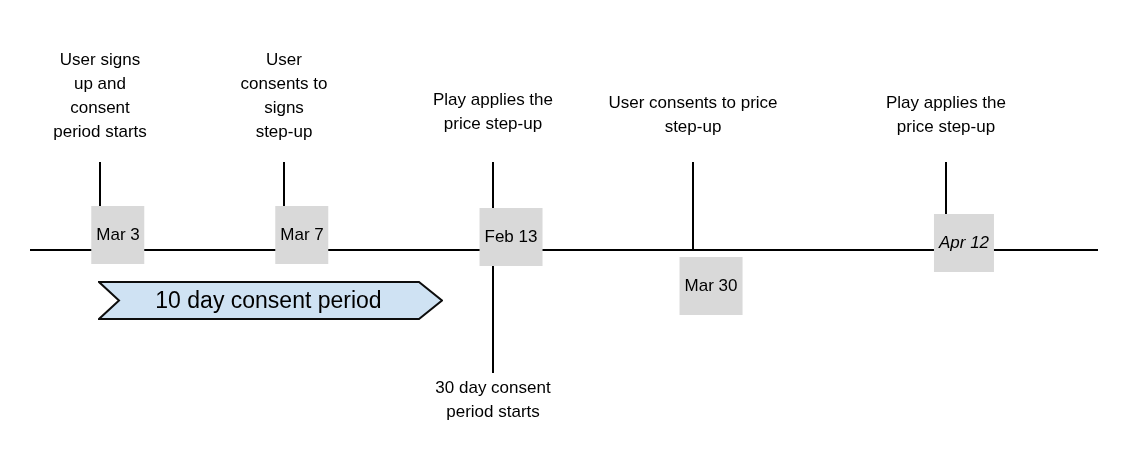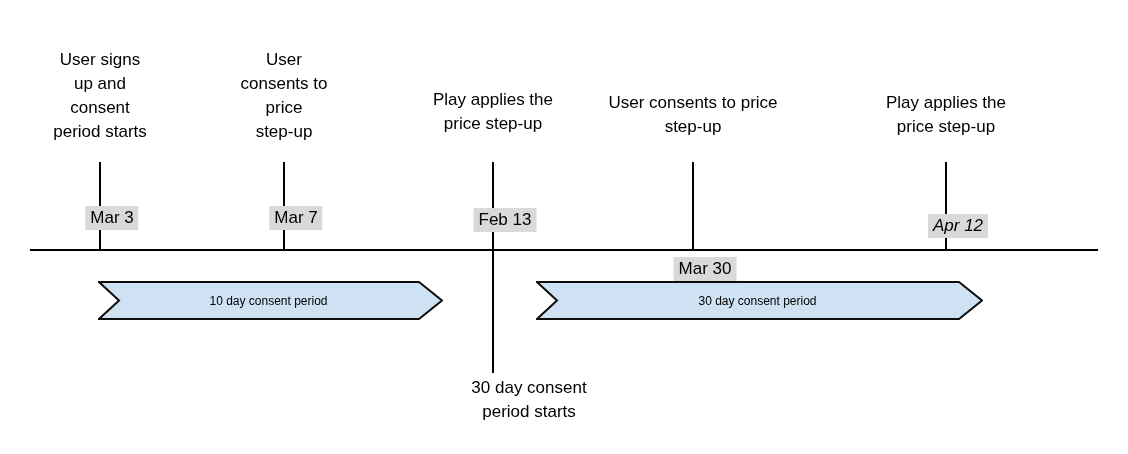--- a/index.html
+++ b/index.html
@@ -44,58 +44,57 @@
     white-space: pre-line;
     text-align: center;
     font-size: 17px;
     line-height: 24px;
   }
   .e0 .elabel, .e1 .elabel { top: 48px; }
   .e2 .elabel { top: 88px; }
   .e3 .elabel, .e4 .elabel { top: 91px; }
   .date {
     position: absolute;
-    left: 12px;
+    left: 18px;
     transform: translateX(-50%);
     background: var(--date-bg, #d9d9d9);
     font-size: 17px;
     line-height: 22px;
-    padding: 1px 5px;
+    padding: 18px 5px;
     white-space: nowrap;
   }
   .e0 .date, .e1 .date { top: 206px; }
   .e2 .date { top: 208px; }
   .e3 .date { top: 211px; margin-top: 46px; }
   .e4 .date { top: 214px; font-style: italic; }
   .below {
     position: absolute;
     left: 0;
     top: 376px;
     transform: translateX(-50%);
     width: max-content;
     white-space: pre-line;
     text-align: center;
     font-size: 17px;
     line-height: 24px;
-    margin-left: 36px;
   }
   .banner { position: absolute; top: 281px; height: 39px; }
   .banner1 { left: 98px;  width: 345px; }
   .banner2 { left: 536px; width: 447px; }
   .banner svg { position: absolute; left: 0; top: 0; display: block; }
   .banner .btext {
     position: absolute;
     left: 20px;
     right: 24px;
     top: 0;
     height: 39px;
     display: flex;
     align-items: center;
     justify-content: center;
-    font-size: 12px;
+    font-size: 23px;
     white-space: nowrap;
   }
 </style>
 </head>
 <body>
 
 <div class="canvas">
 
   <div class="axis"></div>
 
@@ -105,21 +104,21 @@
 up and
 consent
 period starts</div>
     <div class="date">Mar 3</div>
   </div>
 
   <div class="event e1">
     <div class="tick"></div>
     <div class="elabel">User
 consents to
-price
+signs
 step-up</div>
     <div class="date">Mar 7</div>
   </div>
 
   <div class="event e2">
     <div class="tick"></div>
     <div class="elabel">Play applies the
 price step-up</div>
     <div class="date">Feb 13</div>
     <div class="below">30 day consent
@@ -140,20 +139,14 @@
     <div class="date">Apr 12</div>
   </div>
 
   <div class="banner banner1">
     <svg width="345" height="39" viewBox="0 0 345 39">
       <polygon points="1,1 321,1 344,19.5 321,38 1,38 21,19.5" style="fill:var(--banner-fill,#cfe2f3); stroke:var(--banner-border,#0d0d0d); stroke-width:2; stroke-linejoin:miter;"></polygon>
     </svg>
     <div class="btext">10 day consent period</div>
   </div>
 
-  <div class="banner banner2">
-    <svg width="447" height="39" viewBox="0 0 447 39">
-      <polygon points="1,1 423,1 446,19.5 423,38 1,38 21,19.5" style="fill:var(--banner-fill,#cfe2f3); stroke:var(--banner-border,#0d0d0d); stroke-width:2; stroke-linejoin:miter;"></polygon>
-    </svg>
-    <div class="btext">30 day consent period</div>
-  </div>
 
 </div>
 
 </body></html>

